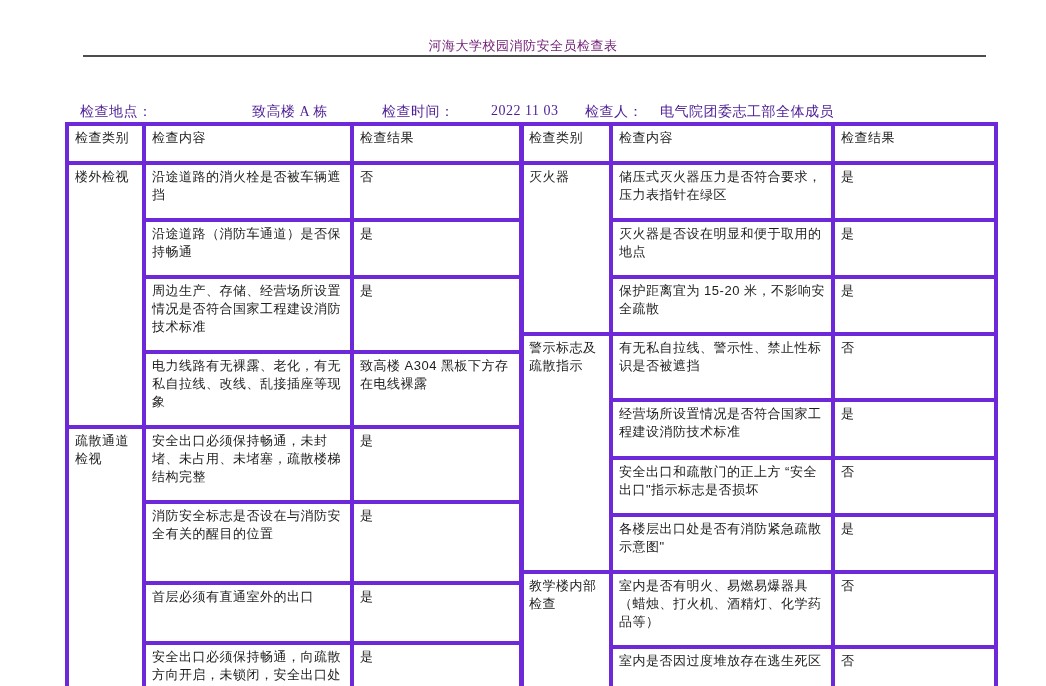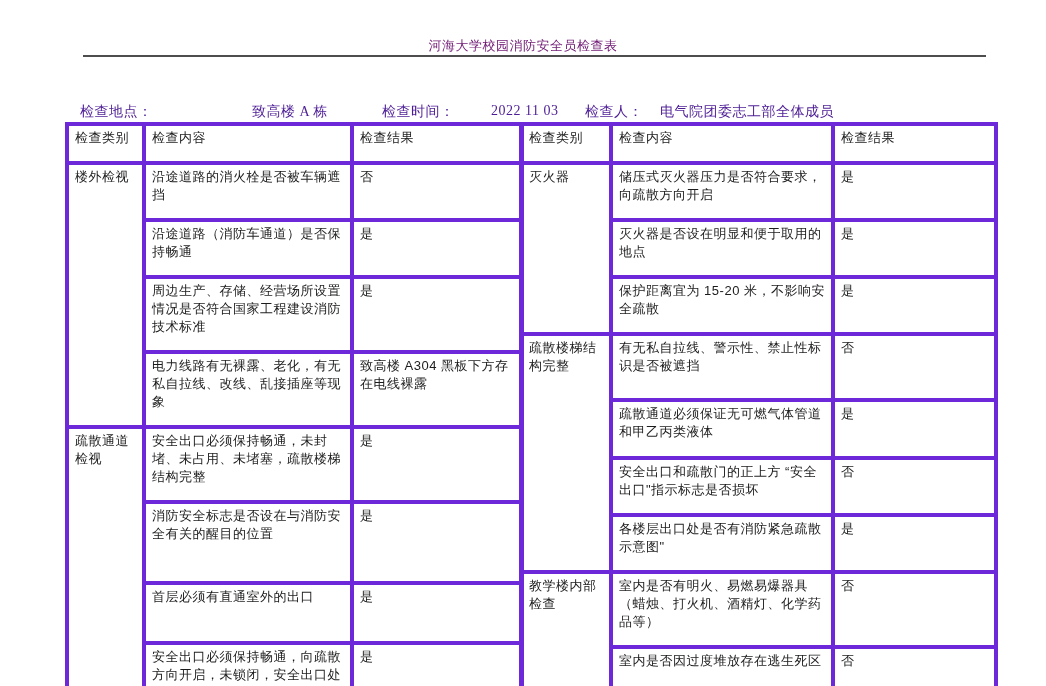--- a/index.html
+++ b/index.html
@@ -124,38 +124,38 @@
         <col style="width:163px">
       </colgroup>
     <tbody>
         <tr style="height:25px">
       <td class="hd">检查类别</td>
       <td class="hd">检查内容</td>
       <td class="hd">检查结果</td>
     </tr>
     <tr style="height:42px">
       <td class="cat" rowspan="3">灭火器</td>
-      <td>储压式灭火器压力是否符合要求，向疏散方向开启</td>
+      <td>储压式灭火器压力是否符合要求，压力表指针在绿区</td>
       <td class="result">是</td>
     </tr>
     <tr style="height:42px">
       <td>灭火器是否设在明显和便于取用的地点</td>
       <td class="result">是</td>
     </tr>
     <tr style="height:54px">
       <td>保护距离宜为 15-20 米，不影响安全疏散</td>
       <td class="result">是</td>
     </tr>
     <tr style="height:66px">
-      <td class="cat" rowspan="4">疏散楼梯结构完整</td>
+      <td class="cat" rowspan="4">警示标志及疏散指示</td>
       <td>有无私自拉线、警示性、禁止性标识是否被遮挡</td>
       <td class="result">否</td>
     </tr>
     <tr style="height:58px">
-      <td>疏散通道必须保证无可燃气体管道和甲乙丙类液体</td>
+      <td>经营场所设置情况是否符合国家工程建设消防技术标准</td>
       <td class="result">是</td>
     </tr>
     <tr style="height:43px">
       <td>安全出口和疏散门的正上方 “安全出口"指示标志是否损坏</td>
       <td class="result">否</td>
     </tr>
     <tr style="height:38px">
       <td>各楼层出口处是否有消防紧急疏散示意图"</td>
       <td class="result">是</td>
     </tr>

